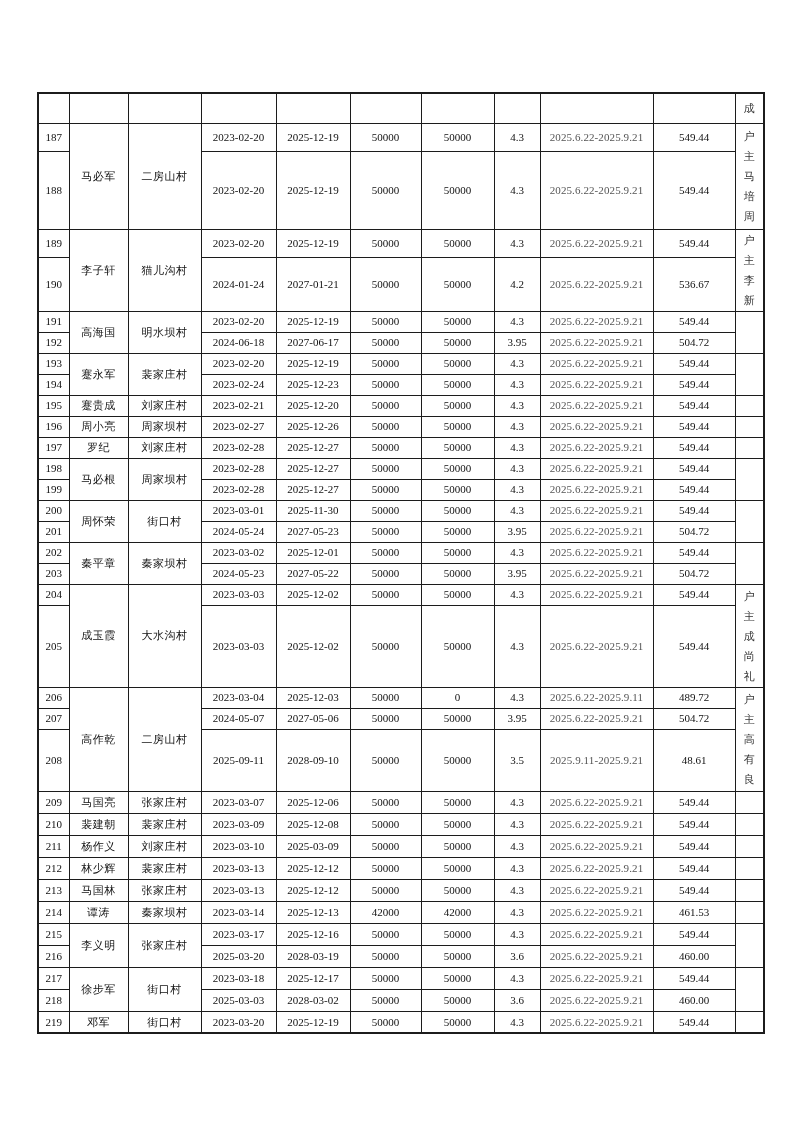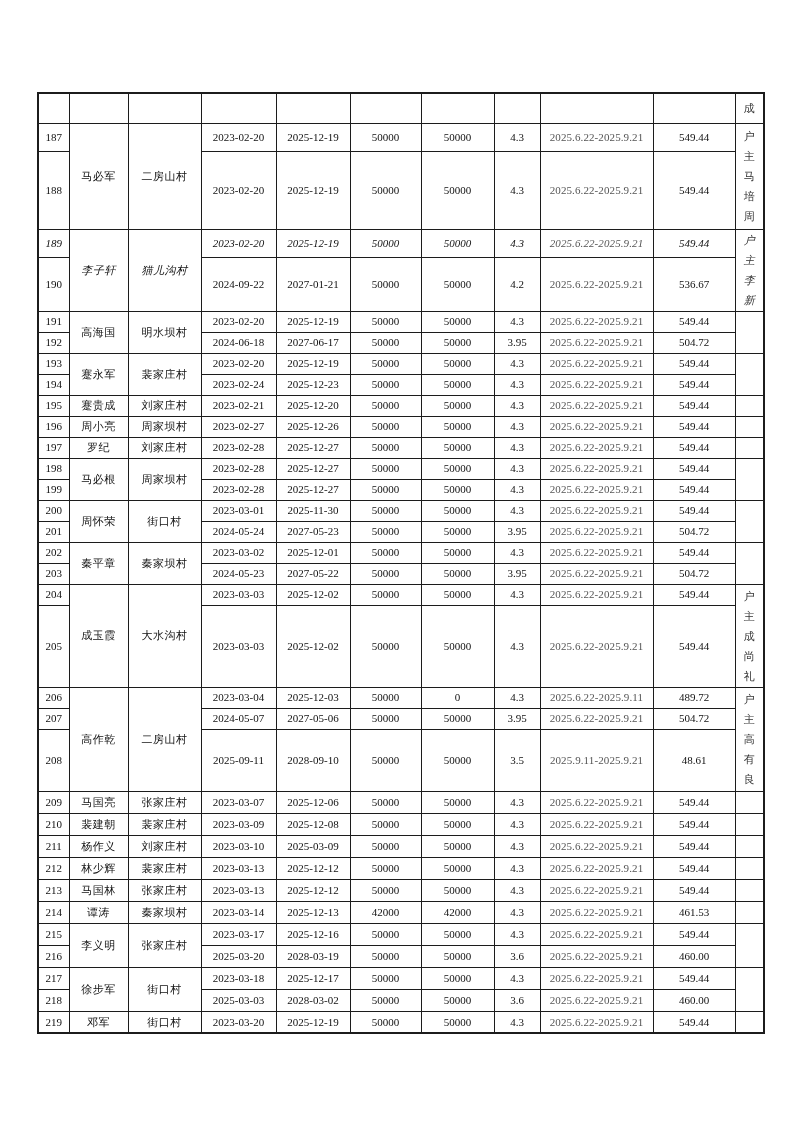--- a/index.html
+++ b/index.html
@@ -80,21 +80,21 @@
         <tr style="height: 78px;">
           <td class="c-no">188</td>
           <td class="c-date">2023-02-20</td>
           <td class="c-date">2025-12-19</td>
           <td class="c-amt">50000</td>
           <td class="c-amt">50000</td>
           <td class="c-rate">4.3</td>
           <td class="c-period">2025.6.22-2025.9.21</td>
           <td class="c-interest">549.44</td>
         </tr>
-        <tr style="height: 28px; font-style: italic;">
+        <tr style="height: 28px;">
           <td class="c-no">189</td>
           <td class="c-name" rowspan="2">李子轩</td>
           <td class="c-village" rowspan="2">猫儿沟村</td>
           <td class="c-date">2023-02-20</td>
           <td class="c-date">2025-12-19</td>
           <td class="c-amt">50000</td>
           <td class="c-amt">50000</td>
           <td class="c-rate">4.3</td>
           <td class="c-period">2025.6.22-2025.9.21</td>
           <td class="c-interest">549.44</td>
@@ -102,21 +102,21 @@
             <div class="vtext">
               <span>户</span>
               <span>主</span>
               <span>李</span>
               <span>新</span>
             </div>
           </td>
         </tr>
         <tr style="height: 54px;">
           <td class="c-no">190</td>
-          <td class="c-date">2024-09-22</td>
+          <td class="c-date">2024-01-24</td>
           <td class="c-date">2027-01-21</td>
           <td class="c-amt">50000</td>
           <td class="c-amt">50000</td>
           <td class="c-rate">4.2</td>
           <td class="c-period">2025.6.22-2025.9.21</td>
           <td class="c-interest">536.67</td>
         </tr>
         <tr style="height: 21px; padding-left: 11px;">
           <td class="c-no">191</td>
           <td class="c-name" rowspan="2">高海国</td>

